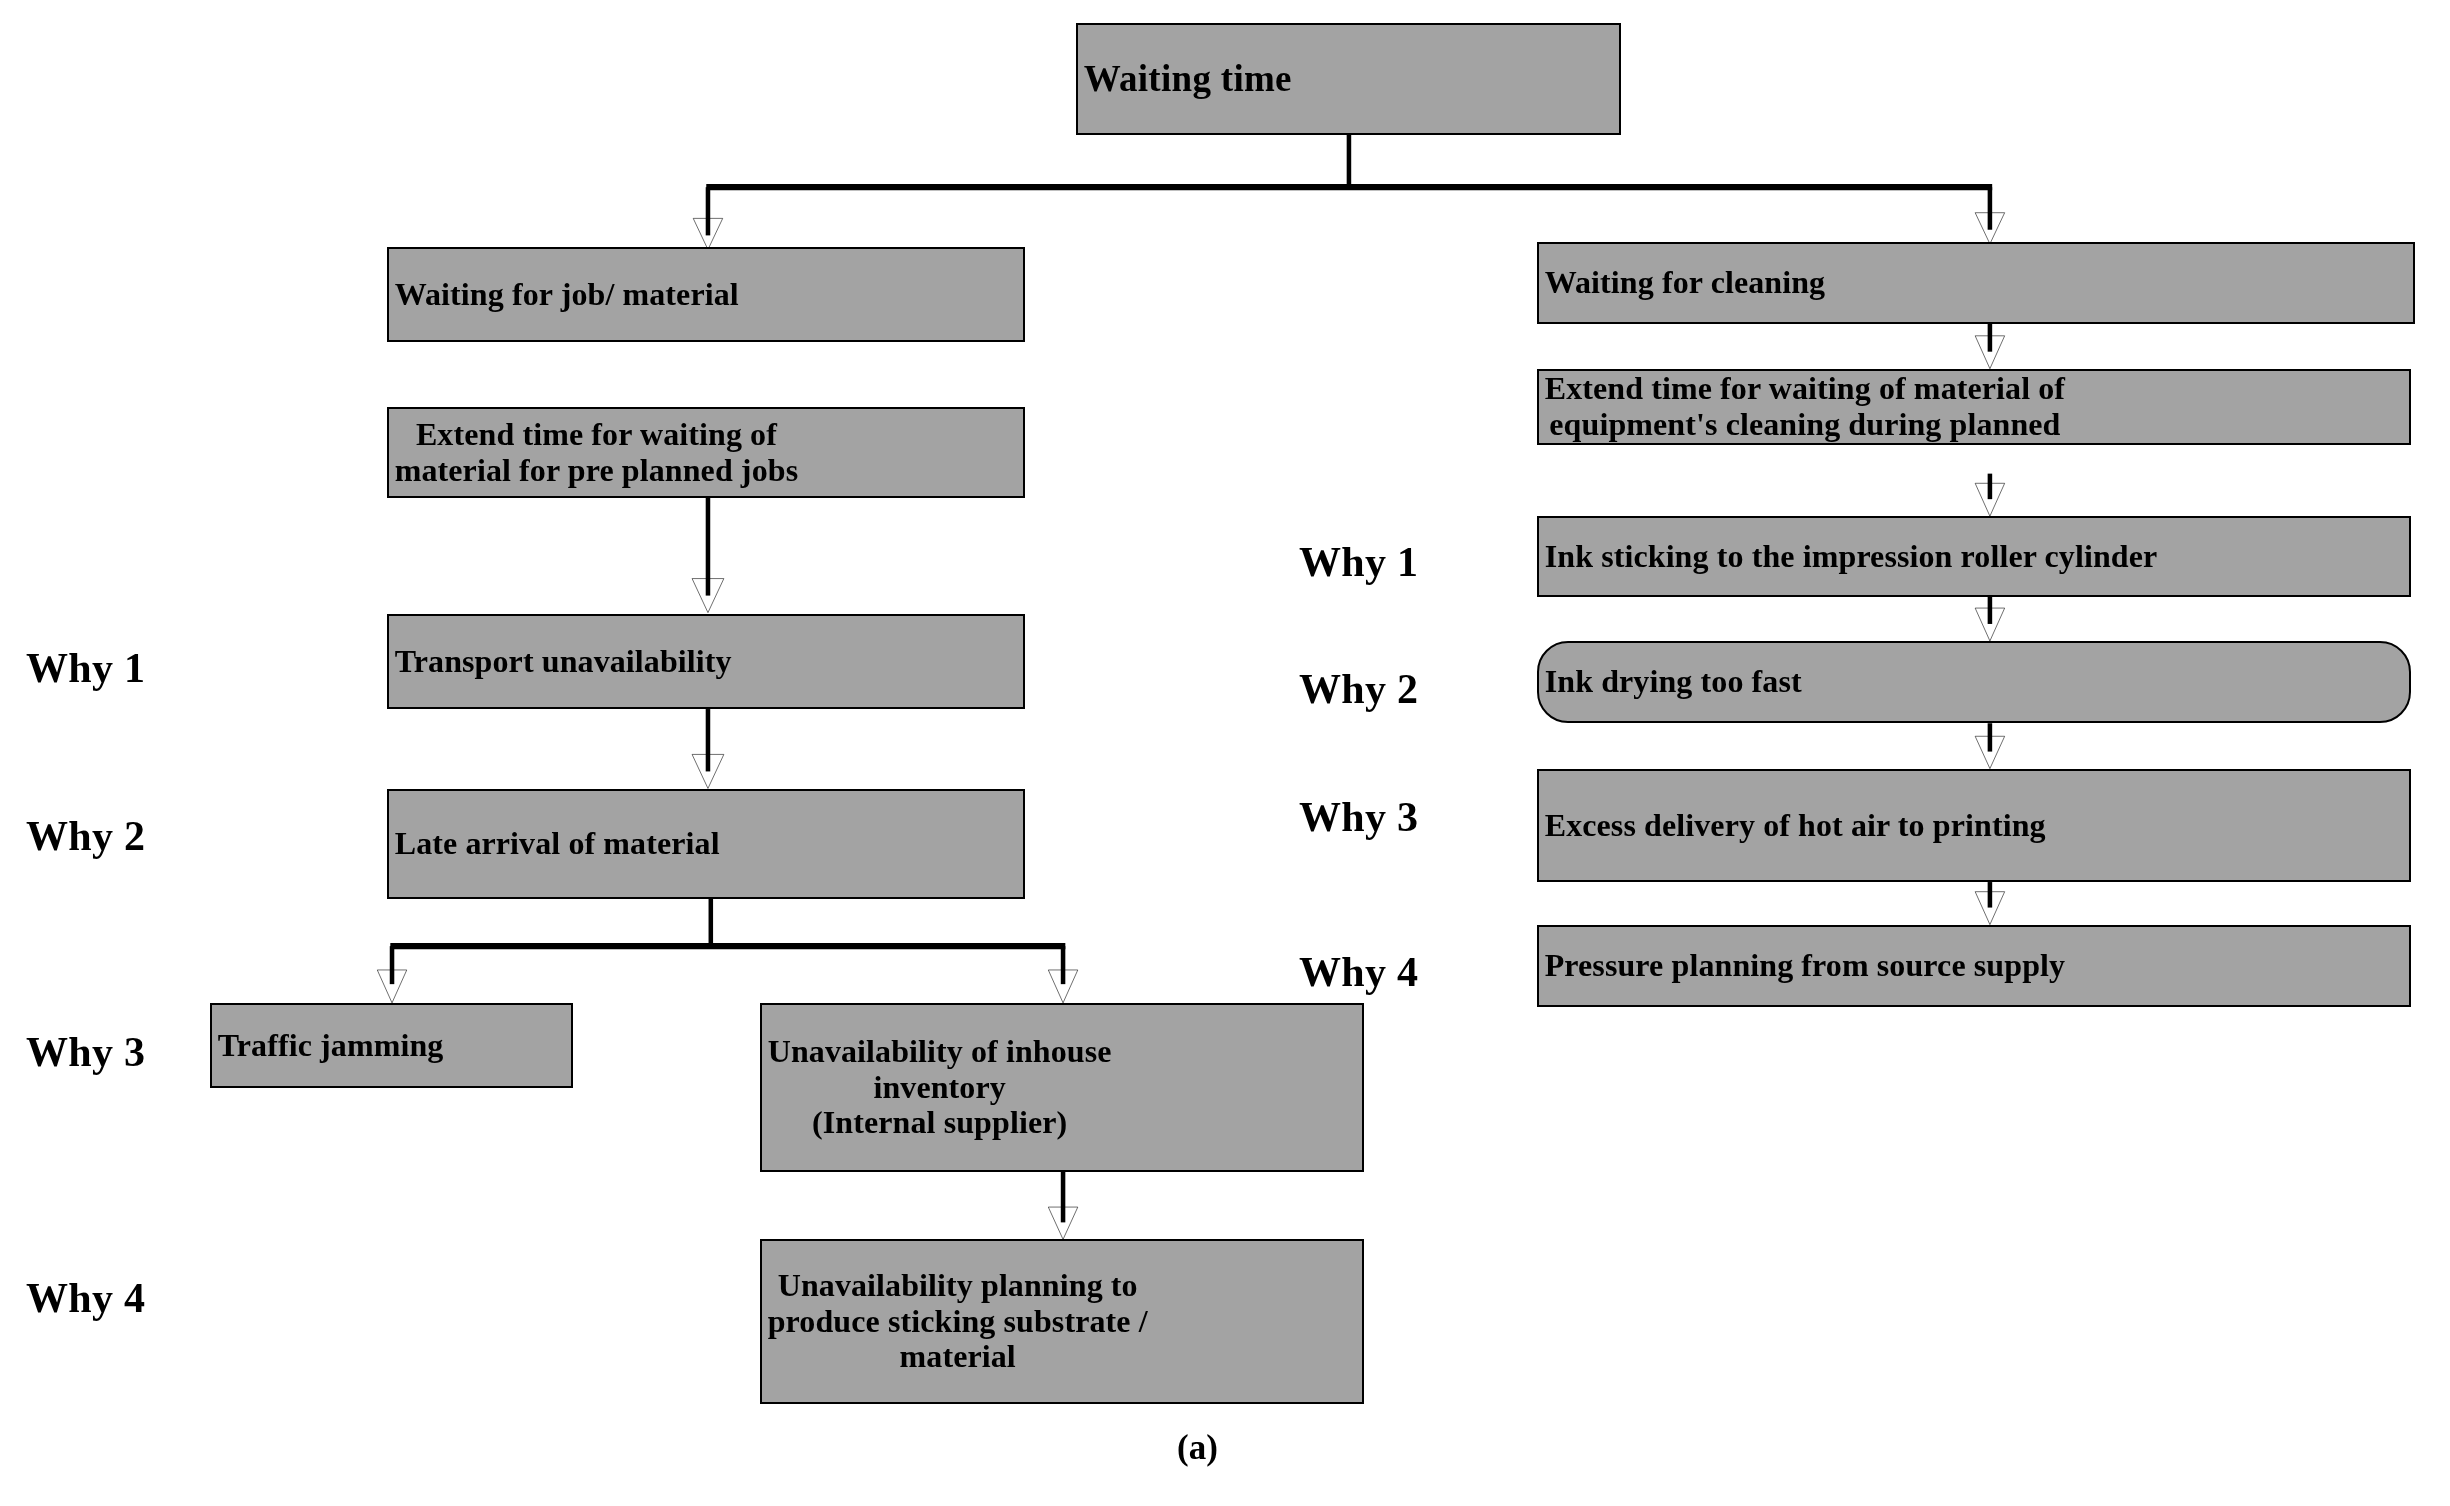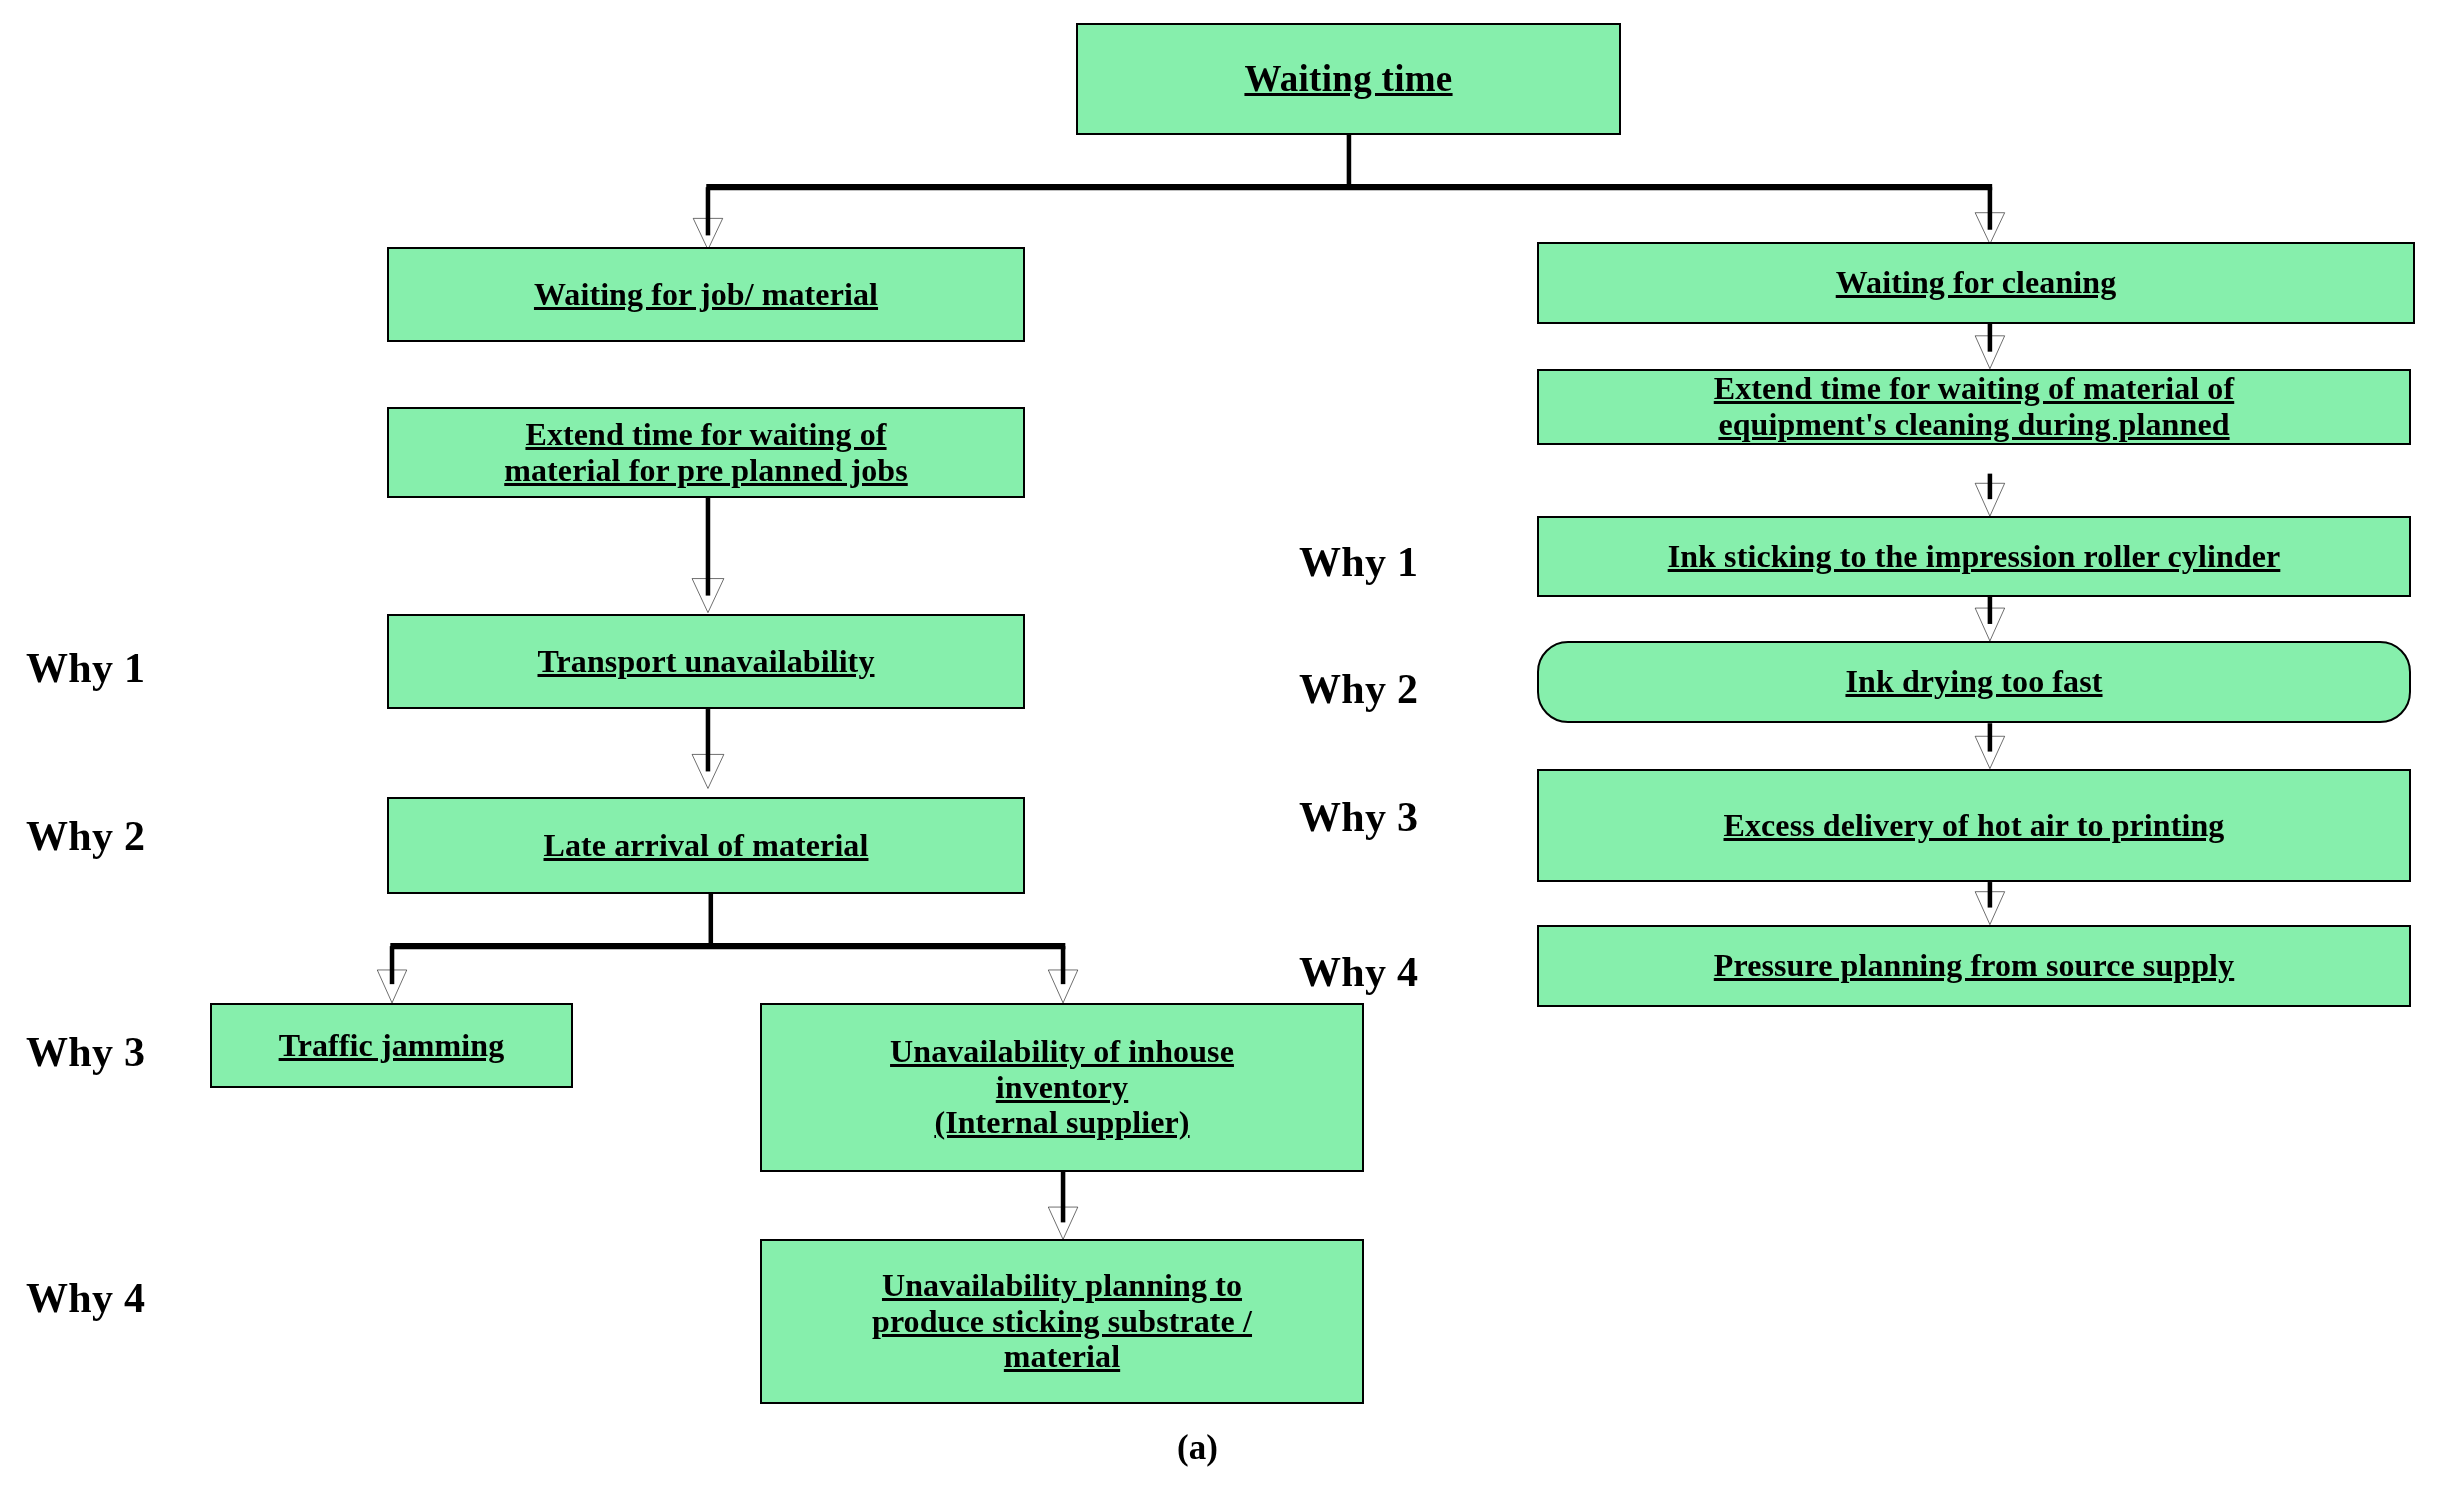--- a/index.html
+++ b/index.html
@@ -12,30 +12,29 @@
     width: 2450px;
     height: 1506px;
     background: #ffffff;
     font-family: "Liberation Serif", "DejaVu Serif", serif;
     overflow: hidden;
   }
   .node {
     position: absolute;
     box-sizing: border-box;
     border: 2.8px solid #000000;
-    background: #86efac;
+    background: #a3a3a3;
     display: flex;
     align-items: center;
-    justify-content: center;
+    justify-content: flex-start;
     text-align: center;
     font-weight: bold;
     color: #000000;
     line-height: 1.12;
     padding: 1.1px 5.7px;
-    text-decoration: underline;
   }
   .node-title {
     font-size: 37px;
     letter-spacing: 0.3px;
   }
   .node-text {
     font-size: 32px;
     letter-spacing: 0.1px;
   }
   .why-label {
@@ -127,21 +126,21 @@
     <div>
       <div>Extend time for waiting of</div>
       <div>material for pre planned jobs</div>
     </div>
   </div>
 
   <div class="node node-text" style="left:387px; top:614px; width:638px; height:95px;">
     <span>Transport unavailability</span>
   </div>
 
-  <div class="node node-text" style="left:387px; top:789px; width:638px; height:97px;margin-top:8px;">
+  <div class="node node-text" style="left:387px; top:789px; width:638px; height:110px;">
     <span>Late arrival of material</span>
   </div>
 
   <div class="node node-text" style="left:210px; top:1003px; width:363px; height:85px;">
     <span>Traffic jamming</span>
   </div>
 
   <div class="node node-text" style="left:760px; top:1003px; width:604px; height:169px;">
     <div>
       <div>Unavailability of inhouse</div>

